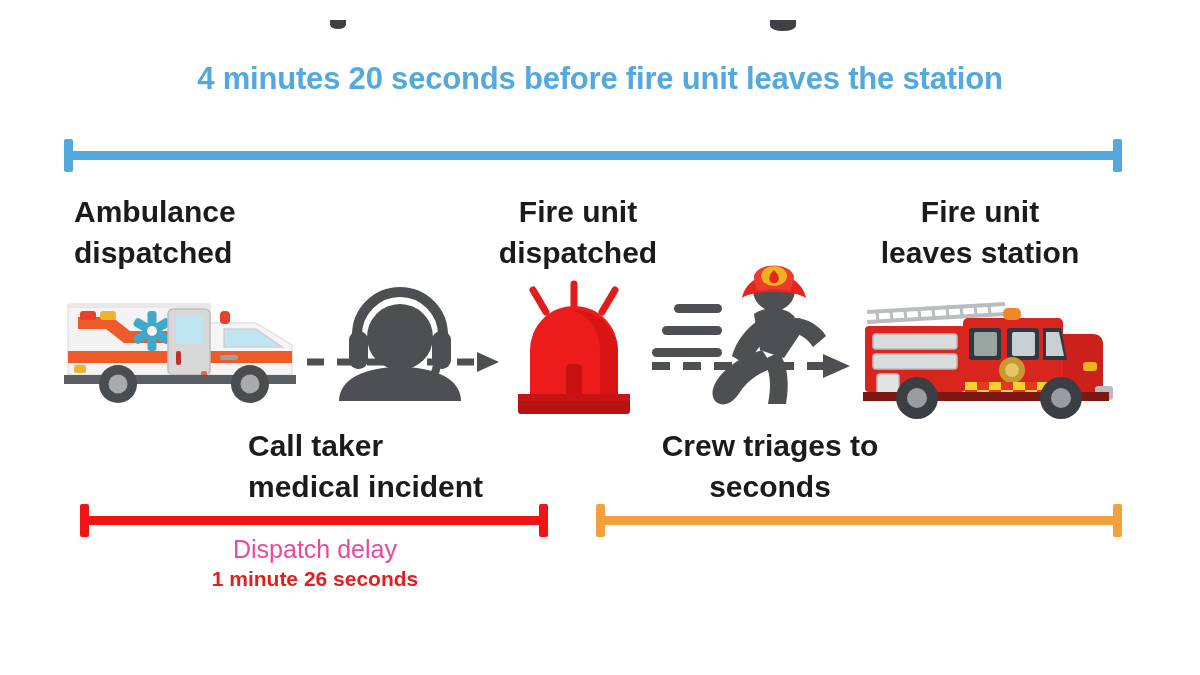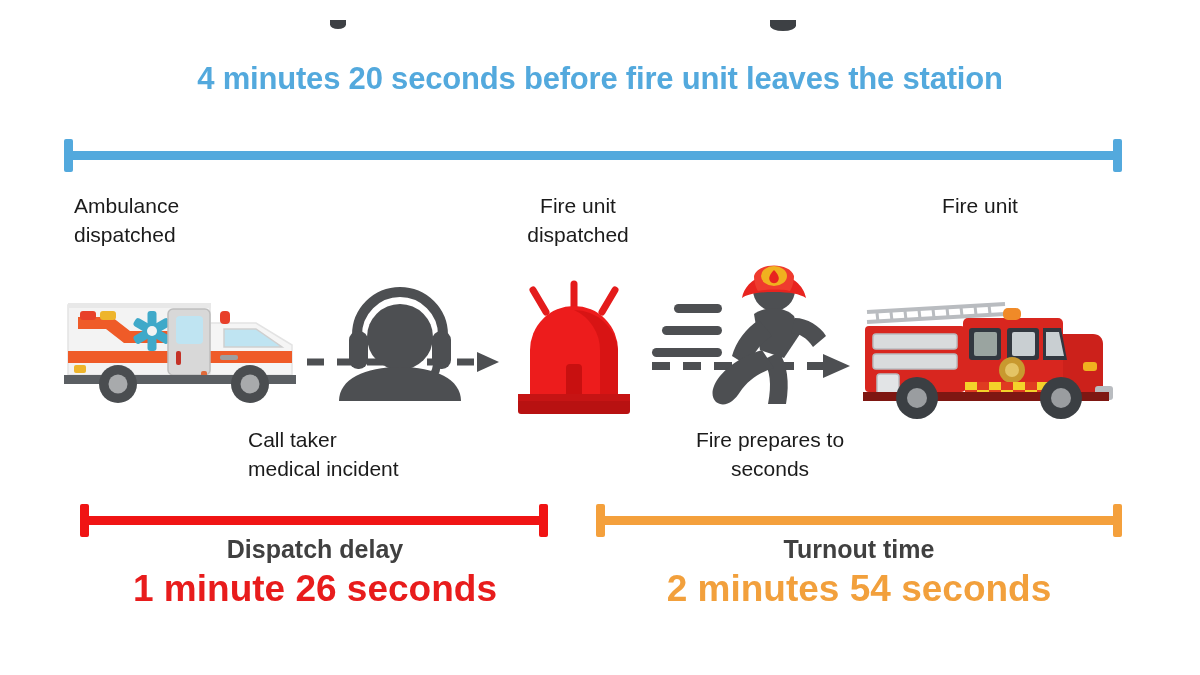--- a/index.html
+++ b/index.html
@@ -60,38 +60,38 @@
   #bracket-total .cap     { background: #53a9dd; }
   #bracket-dispatch       { background: #f01414; }
   #bracket-dispatch .cap  { background: #f01414; }
   #bracket-turnout        { background: #f4a03c; }
   #bracket-turnout .cap   { background: #f4a03c; }
 
   
   .stage-label {
     position: absolute;
     color: #1b1b1b;
+    font-size: 30px;
+    font-weight: bold;
+    line-height: 1.36;
+  }
+
+  
+  .measure {
+    position: absolute;
+    text-align: center;
+  }
+  .measure .name {
+    color: #ec4899;
+    font-size: 25px;
+    font-weight: normal;
+    line-height: 1.25;
+  }
+  .measure .value {
     font-size: 21px;
-    font-weight: normal;
-    line-height: 1.36;
-  }
-
-  
-  .measure {
-    position: absolute;
-    text-align: center;
-  }
-  .measure .name {
-    color: #404040;
-    font-size: 25px;
-    font-weight: bold;
-    line-height: 1.25;
-  }
-  .measure .value {
-    font-size: 37px;
     font-weight: bold;
     line-height: 1.3;
   }
   .measure.red    .value { color: #e81c1c; }
   .measure.orange .value { color: #f2a03c; }
 
   
   .icon-box { position: absolute; }
   .icon-box svg { display: block; }
 </style>
@@ -117,29 +117,30 @@
     <div>dispatched</div>
   </div>
 
   <div class="stage-label" style="left:423px; top:192px; width:310px; text-align:center;">
     <div>Fire unit</div>
     <div>dispatched</div>
   </div>
 
   <div class="stage-label" style="left:820px; top:192px; width:320px; text-align:center;">
     <div>Fire unit</div>
+    <div>leaves station</div>
   </div>
 
   <div class="stage-label" style="left:248px; top:426px; width:320px; ">
     <div>Call taker</div>
     <div>medical incident</div>
   </div>
 
   <div class="stage-label" style="left:600px; top:426px; width:340px; text-align:center;">
-    <div>Fire prepares to</div>
+    <div>Crew triages to</div>
     <div>seconds</div>
   </div>
 
   <div class="icon-box" style="left:60px; top:283px;">
     <svg width="250" height="120" viewBox="0 0 250 120">
 
       <path d="M8 22 H150 V92 H8 Z" fill="#f3f3f3" stroke="#e3e3e3" stroke-width="1.5"></path>
       <path d="M150 40 H196 L232 62 V92 H150 Z" fill="#f5f5f5" stroke="#e3e3e3" stroke-width="1.5"></path>
 
       <rect x="8" y="20" width="143" height="5" fill="#e8e8e8"></rect>
@@ -334,18 +335,14 @@
   <div class="measure red" style="left:72px; top:534px; width:486px;">
     <div class="name">Dispatch delay</div>
     <div class="value">1 minute 26 seconds</div>
   </div>
 
   <div class="bracket" id="bracket-turnout" style="left:596px; top:516px; width:526px;">
     <div class="cap left"></div>
     <div class="cap right"></div>
   </div>
 
-  <div class="measure orange" style="left:588px; top:534px; width:542px;">
-    <div class="name">Turnout time</div>
-    <div class="value">2 minutes 54 seconds</div>
-  </div>
 
 </div>
 
 </body></html>

